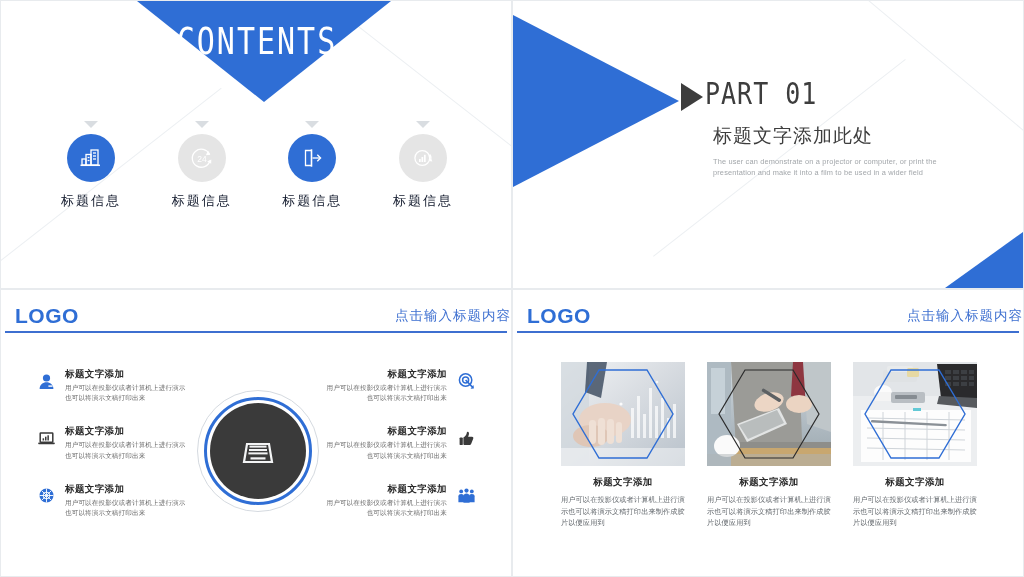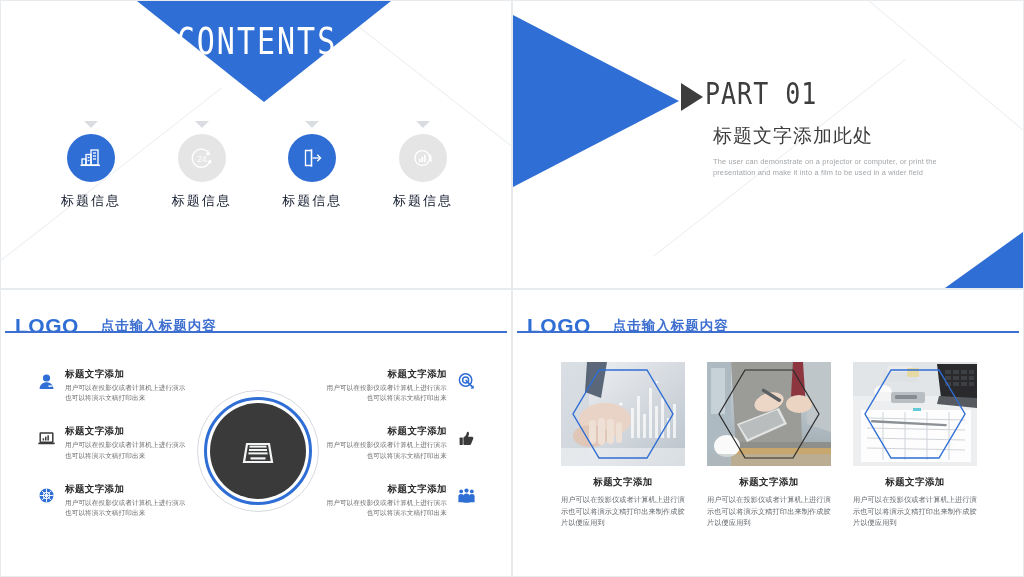--- a/index.html
+++ b/index.html
@@ -132,35 +132,36 @@
     font-size: 7.4px;
     line-height: 1.55;
     color: #a2a6aa;
     letter-spacing: 0.15px;
     max-width: 258px;
   }
 
   
   .hdr {
     position: absolute;
-    left: 0; top: 21px; width: 100%;
+    left: 0; top: 11px; width: 100%;
     height: 30px;
     display: flex; align-items: center;
     padding-left: 14px;
     gap: 22px;
+    justify-content: space-between;
   }
   .hdr .logo {
     font-size: 21px;
     font-weight: bold;
     color: #2f6ed5;
     letter-spacing: 0.5px;
   }
   .hdr .htitle {
     font-size: 13.5px;
-    font-weight: bold;
+    font-weight: normal;
     color: #3d6fd0;
     letter-spacing: 1px;
   }
   .hdr-rule {
     position: absolute;
     left: 4px; right: 4px; top: 41px;
     height: 2px;
     background: #3d6fd0;
   }
 

